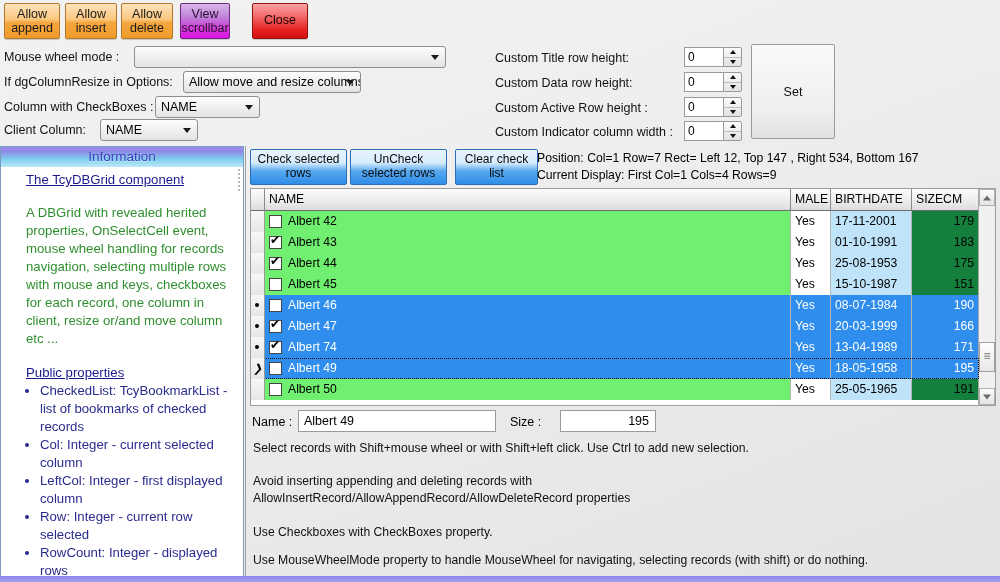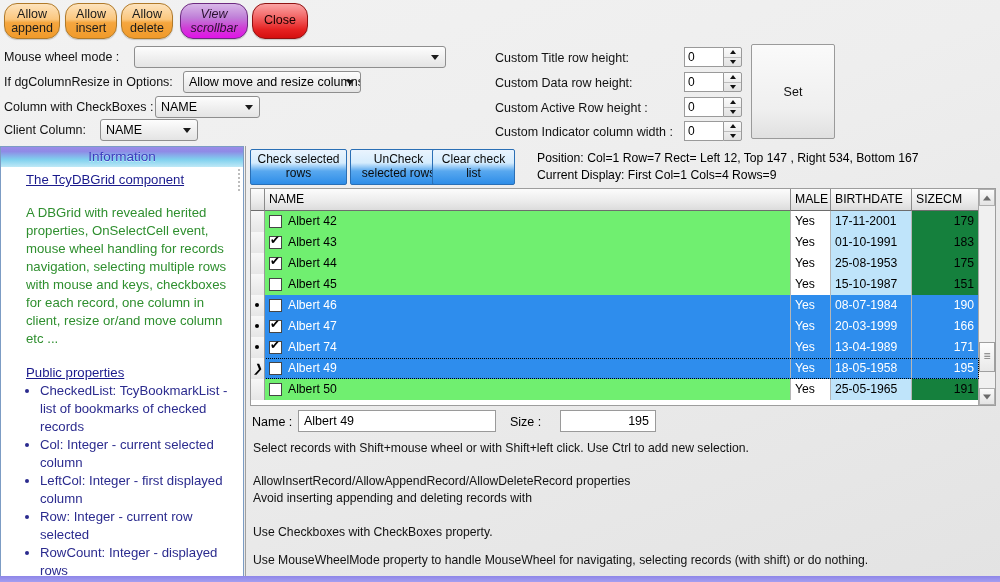--- a/index.html
+++ b/index.html
@@ -12,21 +12,21 @@
     background: linear-gradient(160deg,#f2f2f2 0%,#eeeeee 40%,#e3e3e3 100%);
     overflow:hidden;
     position:relative;
   }
 
   
   #topbar { position:absolute; left:0; top:0; width:1000px; height:42px; }
   .tbtn {
     position:absolute; top:3px;
     border:1px solid #6b6b6b;
-    border-radius:13px;
+    border-radius:2px;
     font-size:12.5px;
     line-height:1.15;
     text-align:center;
     padding-top:3px;
     cursor:pointer;
     color:#1a1a1a;
     box-shadow:0 1px 1px rgba(0,0,0,0.18);
   }
   .tbtn span { display:block; }
   .btn-orange {
@@ -39,21 +39,21 @@
     color:#2a1030;
   }
   .btn-red {
     background:linear-gradient(180deg,#fba3a3 0%,#f36c6c 35%,#e62222 75%,#d40f0f 100%);
     border-color:#8f1111;
     color:#1a0000;
   }
   #b-append { left:4px;  width:56px; height:36px; }
   #b-insert { left:65px; width:52px; height:36px; }
   #b-delete { left:121px;width:52px; height:36px; }
-  #b-scroll { left:180px;width:68px; height:36px;font-style:italic; }
+  #b-scroll { left:180px;width:50px; height:36px; }
   #b-close  { left:252px;width:56px; height:36px; padding-top:9px;}
 
   
   .lbl { position:absolute; font-size:12.5px; color:#111; white-space:nowrap; }
 
   .combo {
     position:absolute;
     height:22px;
     border:1px solid #8e8e8e;
     border-radius:3px;
@@ -191,21 +191,21 @@
   .gbtn {
     position:absolute; top:149px; height:36px;
     border:1px solid #2a6fb5; border-radius:2px;
     background:linear-gradient(180deg,#eaf4fe 0%,#d5ecfd 38%,#58a8ef 62%,#2e8de8 100%);
     font-size:12px; text-align:center; line-height:1.15; padding-top:3px;
     cursor:pointer; color:#0a0a0a;
   }
   .gbtn span { display:block; }
   #gb1 { left:250px; width:97px; }
   #gb2 { left:350px; width:97px; }
-  #gb3 { left:432px; width:83px; }
+  #gb3 { left:455px; width:83px; }
 
   #posinfo {
     position:absolute; left:537px; top:150px; width:460px;
     font-size:12.2px; line-height:17px; color:#000;
   }
   #posinfo .pr { white-space:nowrap; }
 
   
   #grid {
     position:absolute; left:250px; top:188px; width:746px; height:218px;
@@ -556,19 +556,19 @@
   </div>
 </div>
 
 <div id="l-name">Name :</div>
 <div id="f-name">Albert 49</div>
 <div id="l-size">Size :</div>
 <div id="f-size">195</div>
 
 <div class="helptxt" id="h1">Select records with Shift+mouse wheel or with Shift+left click. Use Ctrl to add new selection.</div>
 <div class="helptxt" id="h2">
+  <div>Avoid inserting appending and deleting records with</div>
   <div>AllowInsertRecord/AllowAppendRecord/AllowDeleteRecord properties</div>
-  <div>Avoid inserting appending and deleting records with</div>
 </div>
 <div class="helptxt" id="h3">Use Checkboxes with CheckBoxes property.</div>
 <div class="helptxt" id="h4">Use MouseWheelMode property to handle MouseWheel for navigating, selecting records (with shift)  or do nothing.</div>
 
 <div id="botband"></div>
 
 </body></html>

